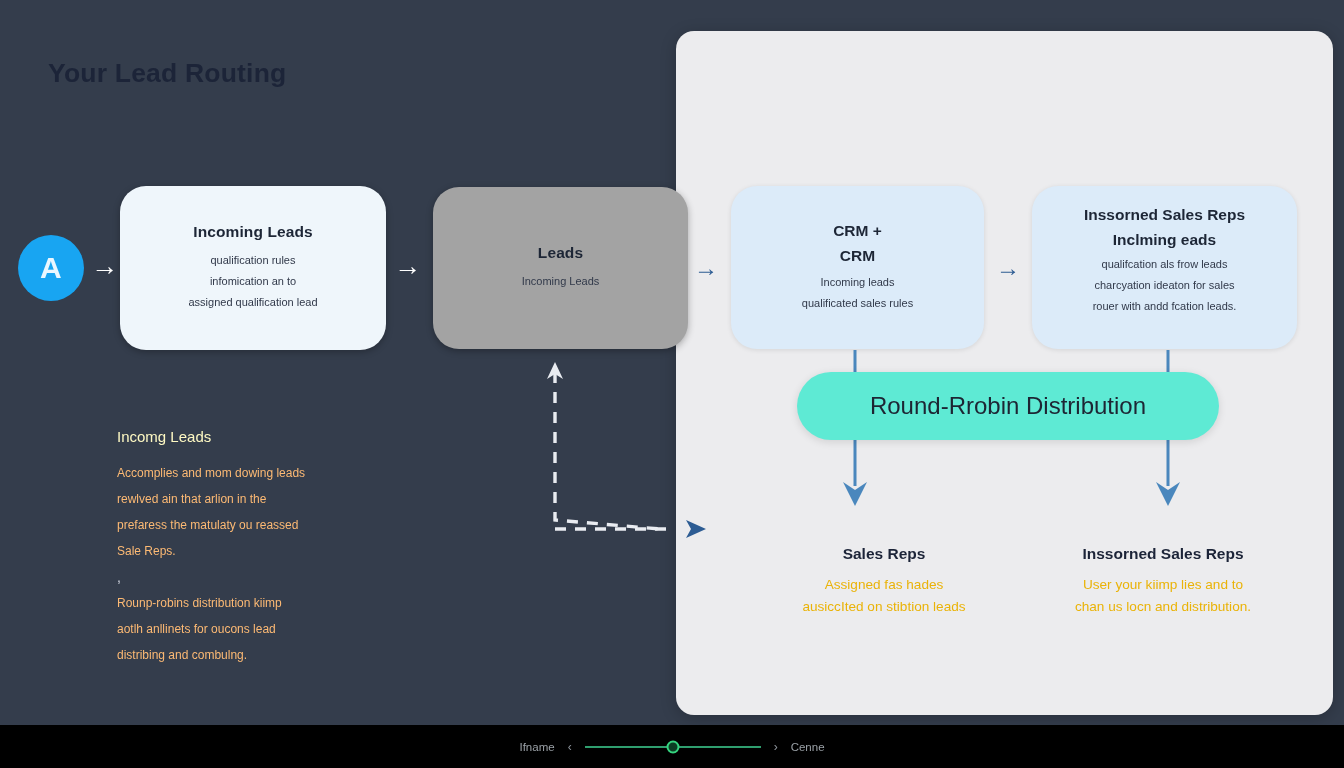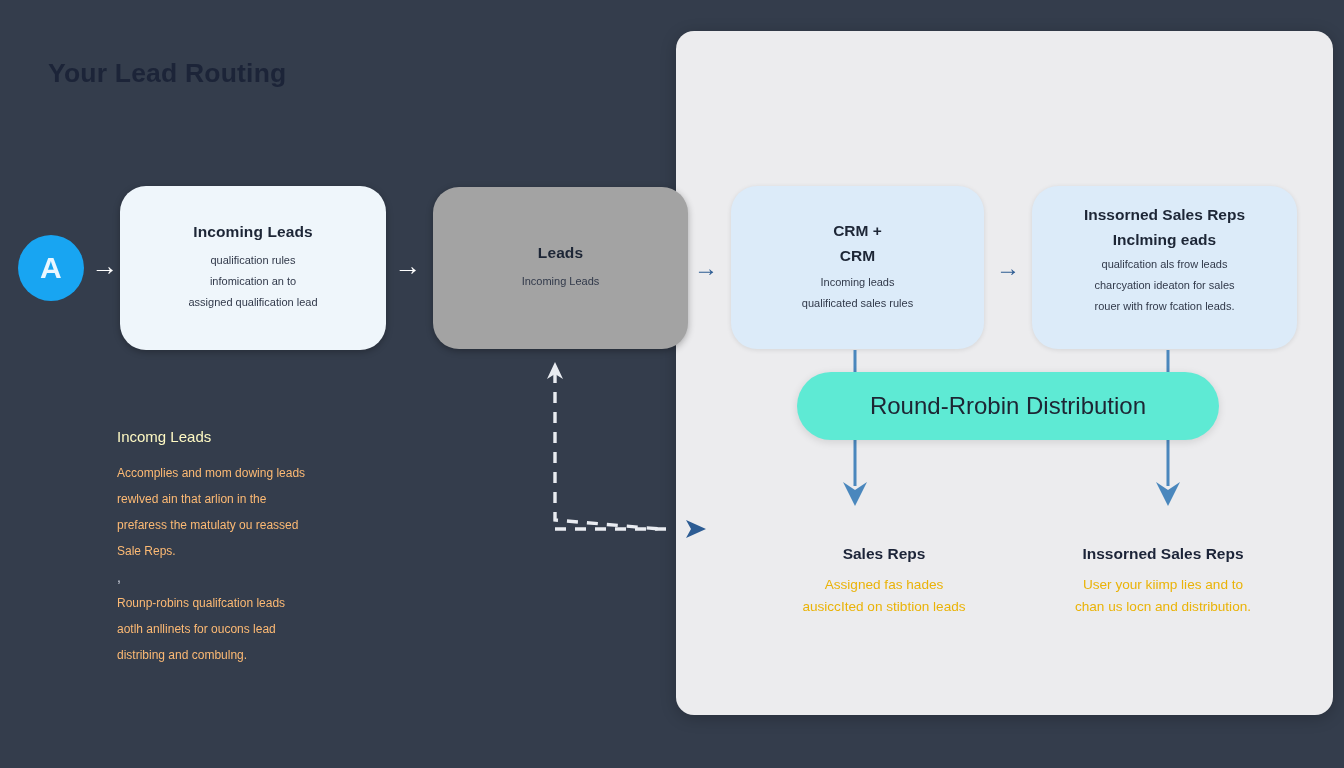--- a/index.html
+++ b/index.html
@@ -149,31 +149,31 @@
     <div class="ttl2">CRM</div>
     <div class="ln">Incoming leads</div>
     <div class="ln">qualificated sales rules</div>
   </div>
 
   <div class="card blue" style="left:1032px; top:186px; width:265px; height:163px; justify-content:flex-start; padding-top:20px;">
     <div class="ttl2">Inssorned Sales Reps</div>
     <div class="ttl2" style="margin-bottom:5px;">Inclming eads</div>
     <div class="ln">qualifcation als frow leads</div>
     <div class="ln">charcyation ideaton for sales</div>
-    <div class="ln">rouer with frow fcation leads.</div>
+    <div class="ln">rouer with andd fcation leads.</div>
   </div>
 
   <div class="leftNote">
     <div class="h">Incomg Leads</div>
     <p>Accomplies and mom dowing leads</p>
     <p>rewlved ain that arlion in the</p>
     <p>prefaress the matulaty ou reassed</p>
     <p>Sale Reps.</p>
     <div class="gap">,</div>
-    <p>Rounр-robins qualifcation leads</p>
+    <p>Rounр-robins distribution kiimp</p>
     <p>aotlh anllinets for oucons lead</p>
     <p>distribing and combulng.</p>
   </div>
 
   <svg class="ov" viewBox="0 0 1344 768">
 
     <g stroke="#e9ecf1" stroke-width="3.4" fill="none" stroke-dasharray="11 9" stroke-linecap="butt">
       <path d="M555,372 L555,520 L660,529"></path>
     </g>
     <path d="M555,362 L547,379 L555,374 L563,379 Z" fill="#e9ecf1"></path>
@@ -202,14 +202,23 @@
     <div class="ln">Assigned fas hades</div>
     <div class="ln">ausiccIted on stibtion leads</div>
   </div>
 
   <div class="footGrp" style="left:1033px; top:545px;">
     <div class="h">Inssorned Sales Reps</div>
     <div class="ln">User your kiimp lies and to</div>
     <div class="ln">chan us locn and distribution.</div>
   </div>
 
+  <div id="bottombar">
+    <span class="lbl">Ifname</span>
+    <span class="chev">‹</span>
+    <div class="track">
+      <div class="knob" style="left: 50%;"></div>
+    </div>
+    <span class="chev">›</span>
+    <span class="lbl">Cenne</span>
+  </div>
 
 </div>
 
 </body></html>

